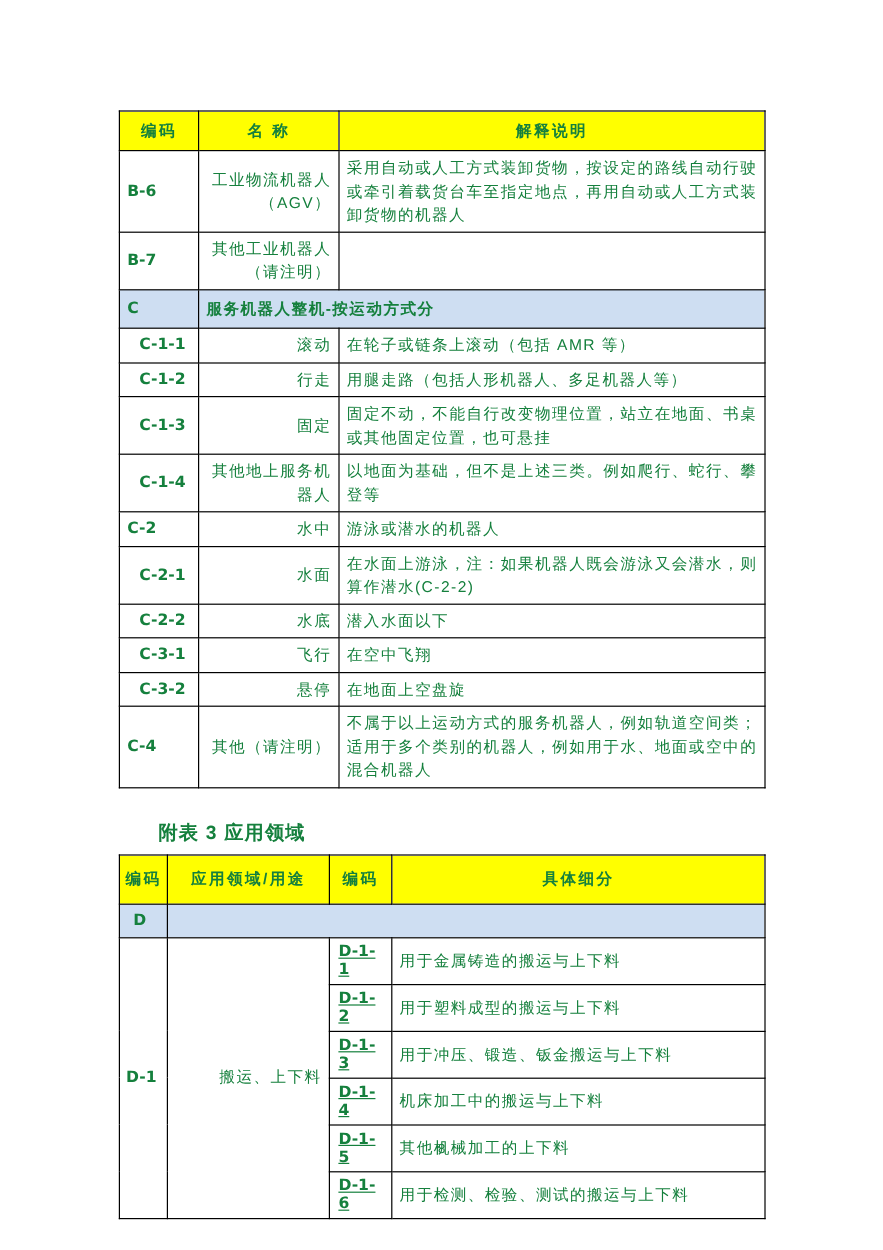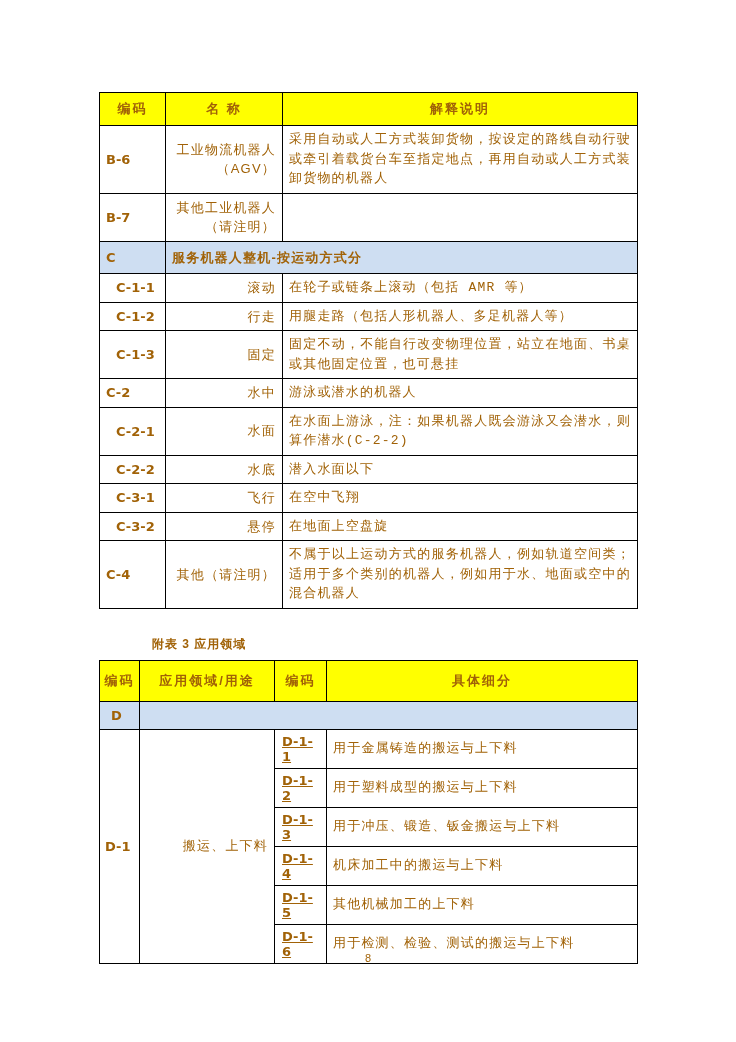--- a/index.html
+++ b/index.html
@@ -2,21 +2,21 @@
 <html><head>
 <meta charset="utf-8">
 <style>
   html,body{margin:0;padding:0;background:#ffffff;}
   .page{
     position:relative;
     width:736px;
     height:1042px;
     background:#ffffff;
     font-family:"Liberation Sans","DejaVu Sans",sans-serif;
-    color:#a16207;
+    color:#15803d;
     overflow:hidden;
   }
   .content{
     position:absolute;
     left:99px;
     top:92px;
     width:539px;
   }
   table.tbl{
     border-collapse:collapse;
@@ -50,40 +50,39 @@
   .code.sub{
     padding-left:16px;
   }
   .zh{
     letter-spacing:1.2px;
     line-height:1.5;
     text-align:right;
   }
   .desc{
     text-align:justify;
-    font-family:Liberation Mono, monospace;
   }
   tr.section-row td{
     background:#CEDEF2;
   }
   .section-title{
     font-weight:bold;
     letter-spacing:1.2px;
     line-height:1.5;
   }
   tr.section-row td{
     padding-top:6px;
     padding-bottom:6px;
   }
   .t2 .code{padding-left:5px;}
   .t2 .code.item{padding-left:7px;text-decoration:underline;}
   .t2 td.center{text-align:center;padding-left:0;}
   .caption{
-    margin:27px 0 7px 20px;
-    font-size:12px;
+    margin:27px 0 7px 0;
+    font-size:16px;
     font-weight:600;
     letter-spacing:1px;
     padding-left:33px;
   }
   .pagenum{
     position:absolute;
     top:952px;
     left:0;
     width:100%;
     text-align:center;
@@ -129,20 +128,25 @@
         </tr>
         <tr>
           <td class="code sub">C-1-2</td>
           <td class="zh">行走</td>
           <td class="zh desc">用腿走路（包括人形机器人、多足机器人等）</td>
         </tr>
         <tr>
           <td class="code sub">C-1-3</td>
           <td class="zh">固定</td>
           <td class="zh desc">固定不动，不能自行改变物理位置，站立在地面、书桌或其他固定位置，也可悬挂</td>
+        </tr>
+        <tr>
+          <td class="code sub">C-1-4</td>
+          <td class="zh">其他地上服务机器人</td>
+          <td class="zh desc">以地面为基础，但不是上述三类。例如爬行、蛇行、攀登等</td>
         </tr>
         <tr>
           <td class="code">C-2</td>
           <td class="zh">水中</td>
           <td class="zh desc">游泳或潜水的机器人</td>
         </tr>
         <tr>
           <td class="code sub">C-2-1</td>
           <td class="zh">水面</td>
           <td class="zh desc">在水面上游泳，注：如果机器人既会游泳又会潜水，则算作潜水(C-2-2)</td>

